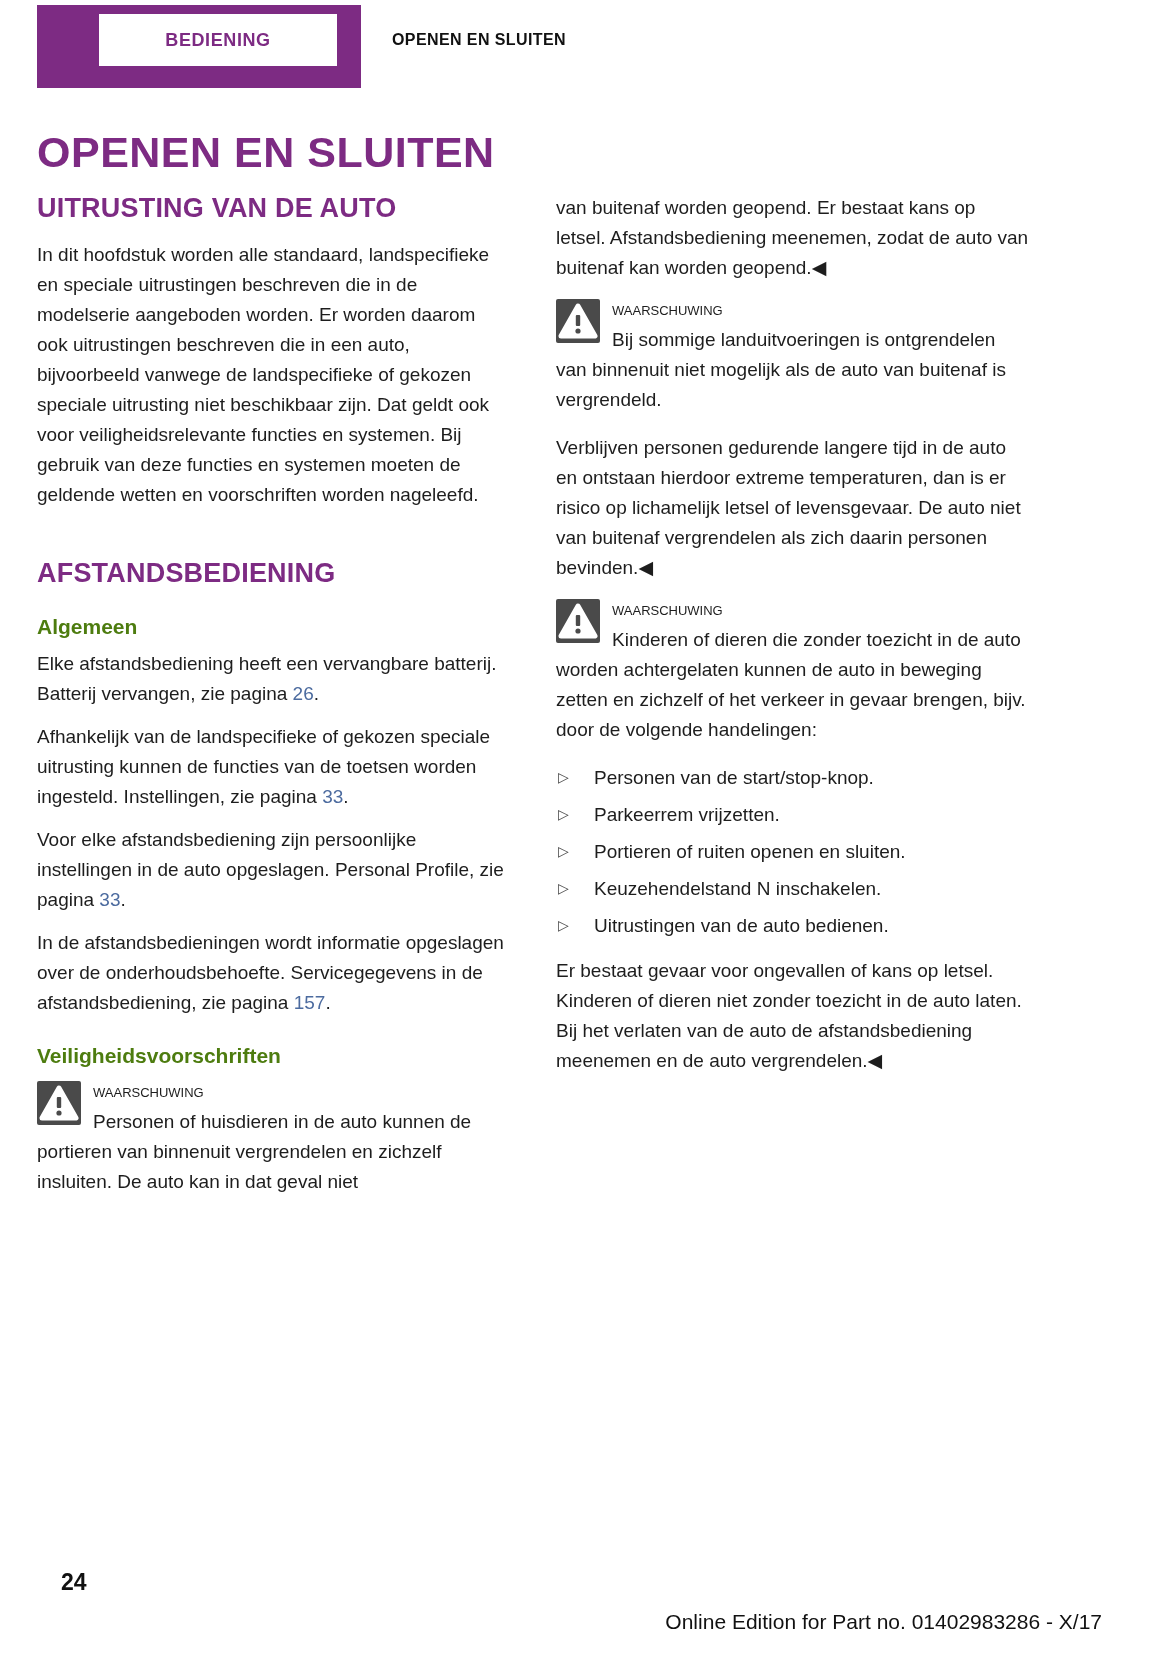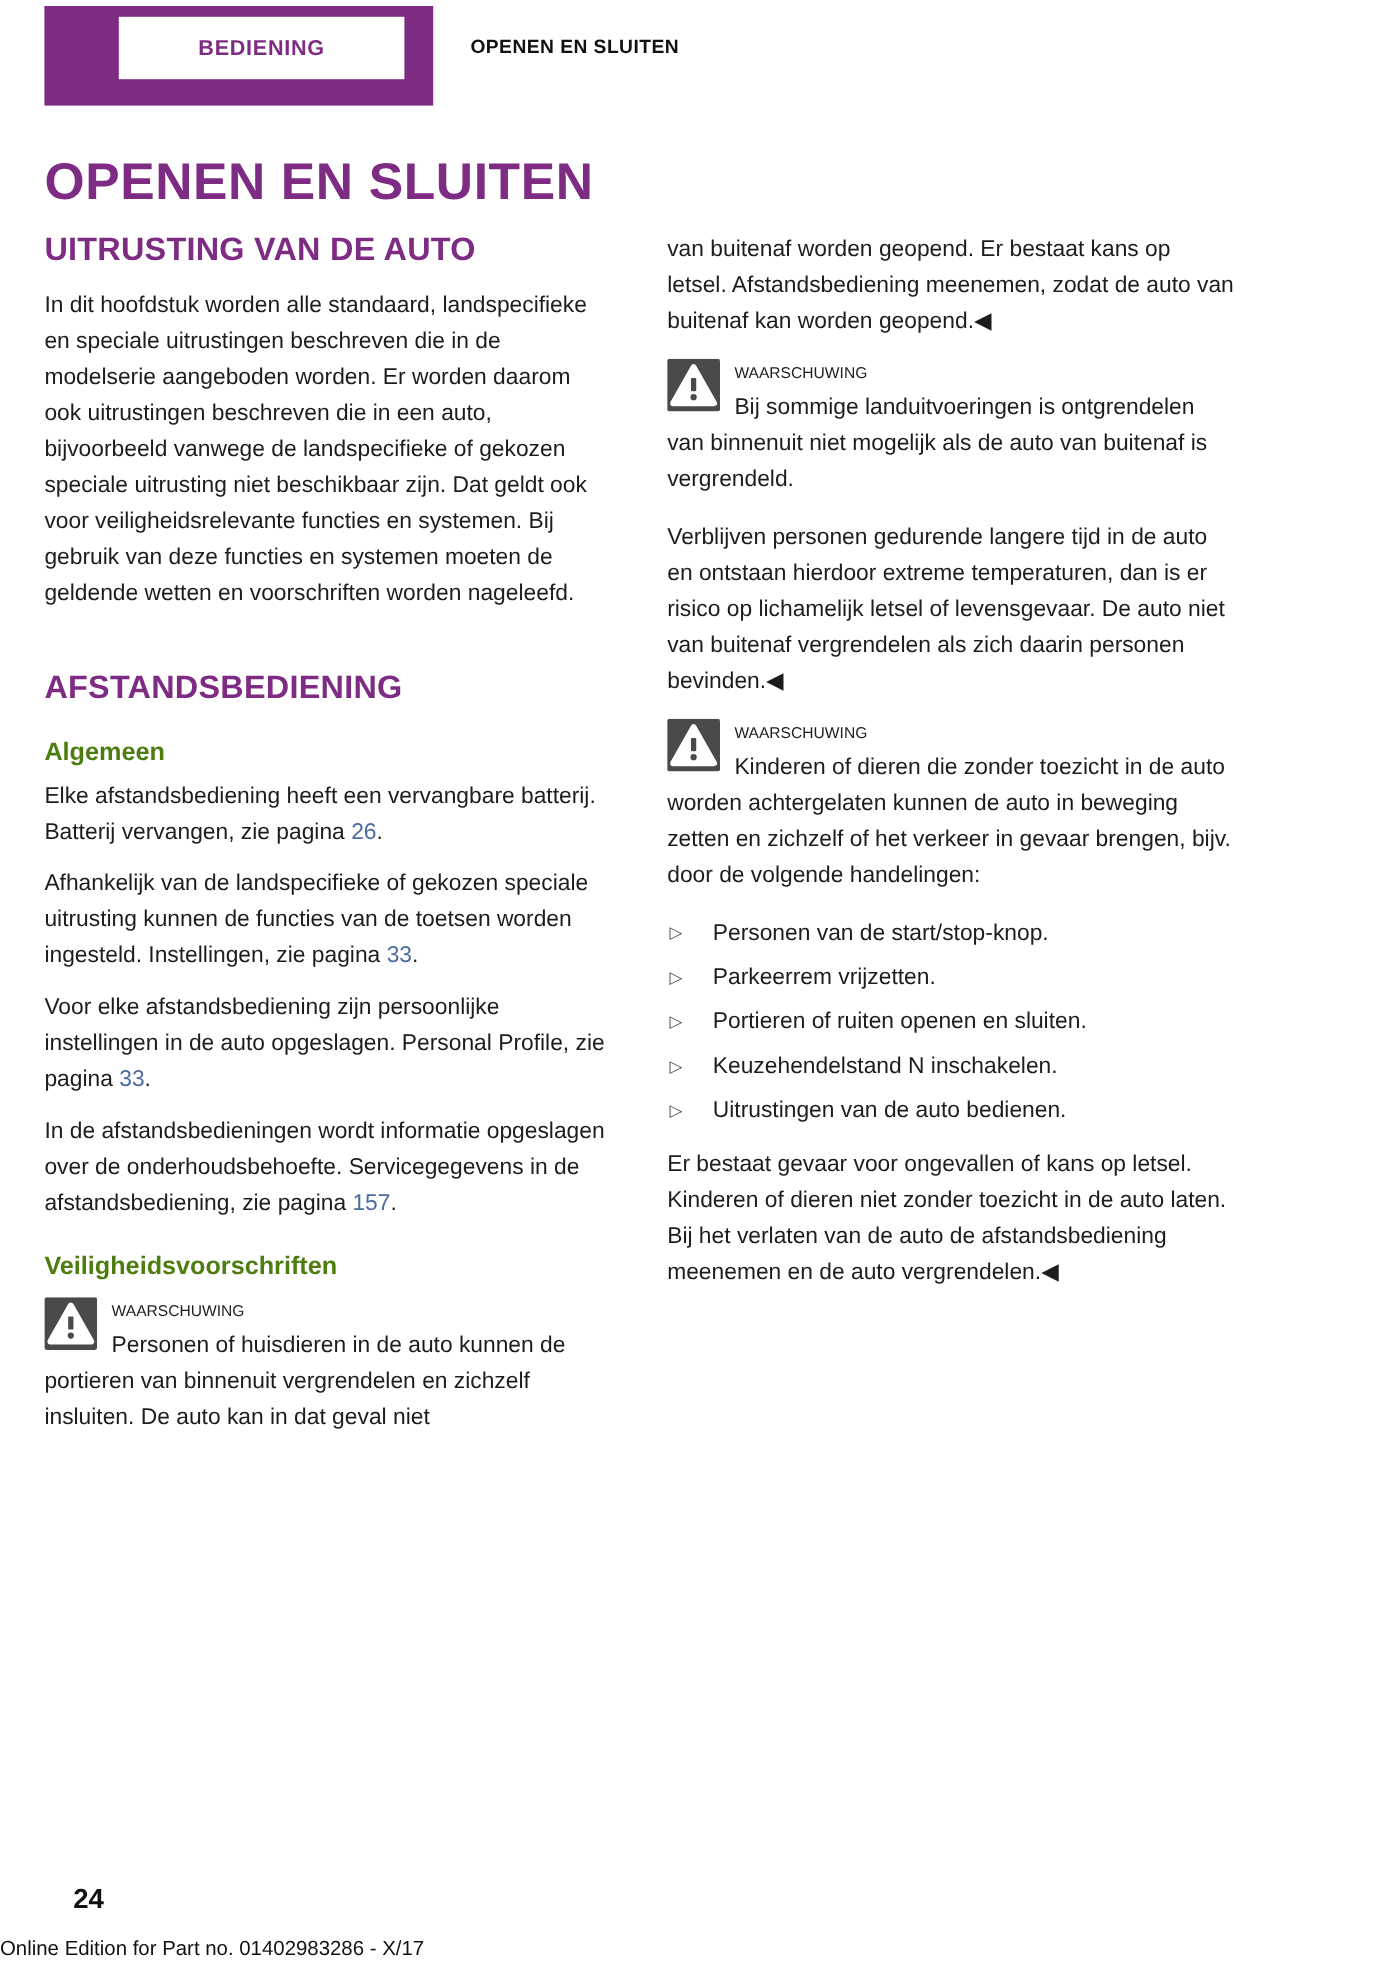--- a/index.html
+++ b/index.html
@@ -109,23 +109,23 @@
     left: 37px; bottom: 58px;
     font-size: 23px;
     font-weight: 700;
     color: #111111;
     margin-left: 24px;
   }
   .footer-edition {
     position: absolute;
     left: 0; bottom: 20px;
     width: 100%;
-    padding-right: 40px;
-    text-align: left;
-    font-size: 17px;
+    padding-right: 64px;
+    text-align: right;
+    font-size: 21px;
     color: #111111;
   }
 </style>
 </head>
 <body>
 
 <div class="page">
 
   <div class="topbar">
     <div class="chapter-tab">

